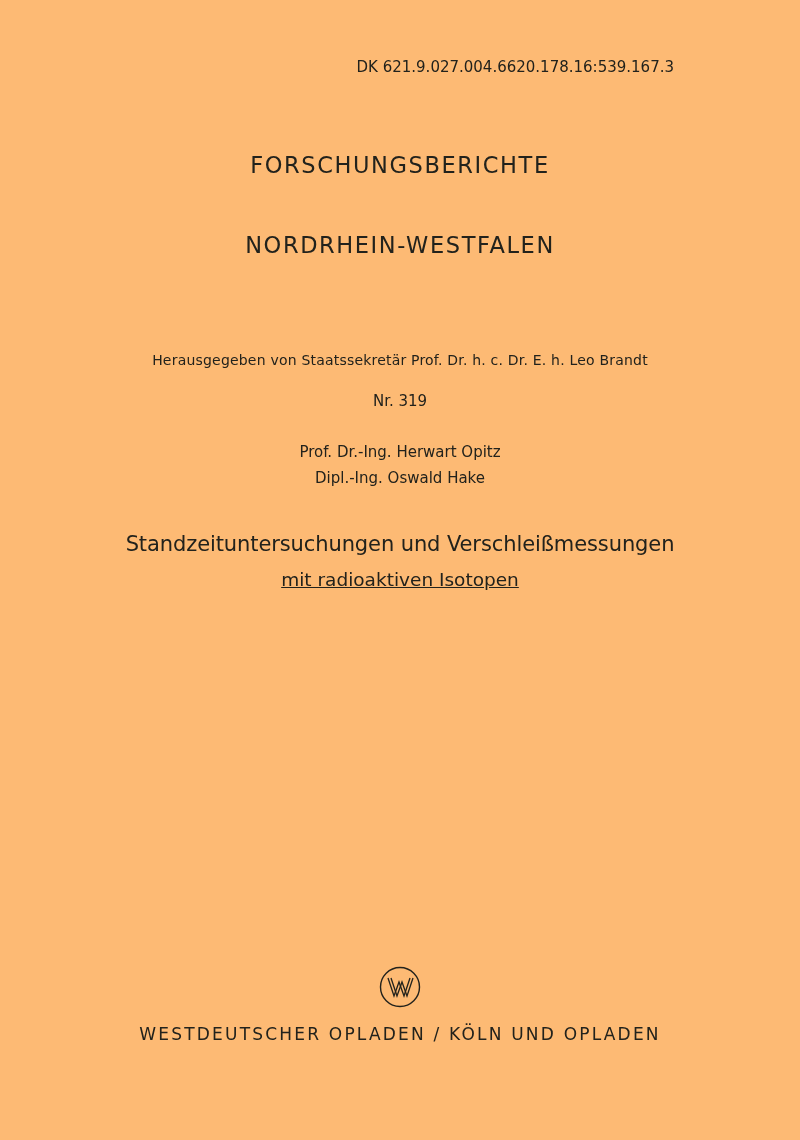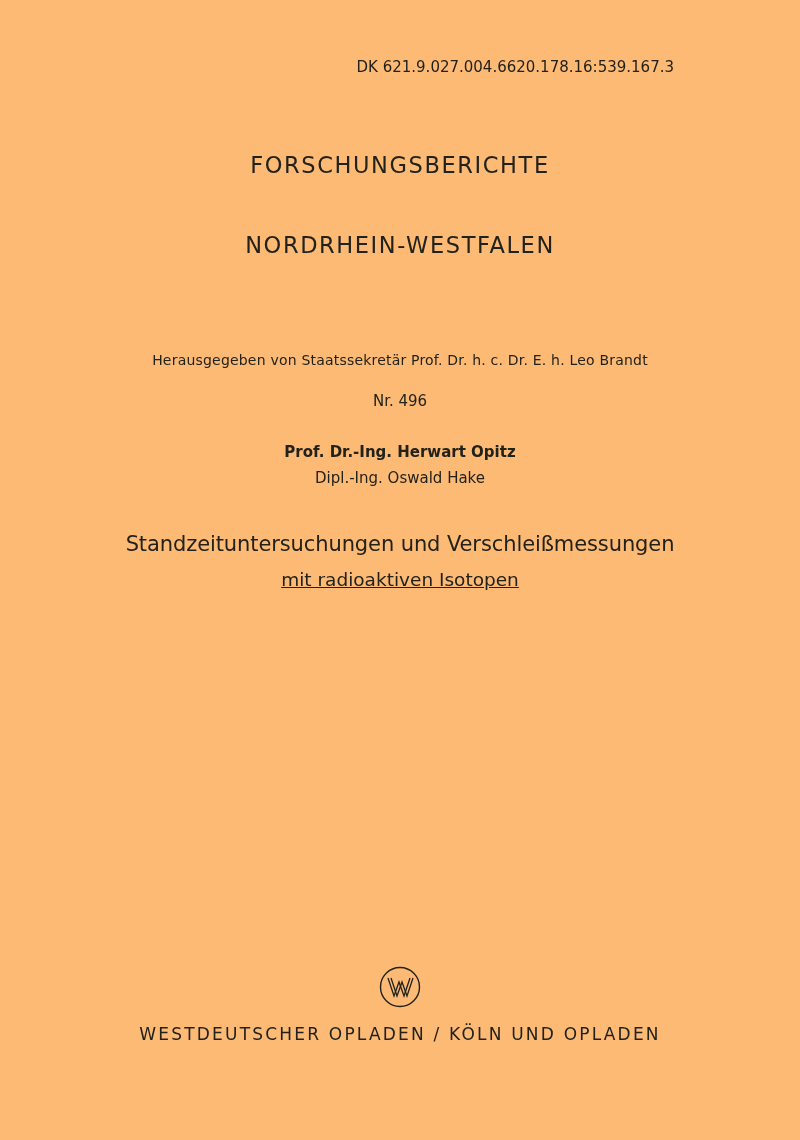--- a/index.html
+++ b/index.html
@@ -49,21 +49,20 @@
       letter-spacing: 0.2px;
       margin-top: 44px;
     }
     .nr {
       top: 392px;
       font-size: 15px;
     }
     .author1 {
       top: 443px;
       font-size: 15px;
-      font-weight: bold;
     }
     .author2 {
       top: 469px;
       font-size: 15px;
     }
     .title1 {
       top: 532px;
       font-size: 21px;
       letter-spacing: -0.1px;
     }
@@ -90,21 +89,21 @@
 
 <div class="page">
 
   <div class="dk">DK 621.9.027.004.6620.178.16:539.167.3</div>
 
   <div class="abs series l1">FORSCHUNGSBERICHTE</div>
   <div class="abs series l3">NORDRHEIN-WESTFALEN</div>
 
   <div class="abs editor">Herausgegeben von Staatssekretär Prof. Dr. h. c. Dr. E. h. Leo Brandt</div>
 
-  <div class="abs nr">Nr. 496</div>
+  <div class="abs nr">Nr. 319</div>
 
   <div class="abs author1">Prof. Dr.-Ing. Herwart Opitz</div>
   <div class="abs author2">Dipl.-Ing. Oswald Hake</div>
 
   <div class="abs title1">Standzeituntersuchungen und Verschleißmessungen</div>
   <div class="abs title2">mit radioaktiven Isotopen</div>
 
   <svg class="logo" viewBox="0 0 42 42">
     <circle cx="21" cy="21" r="19.5" fill="none" stroke="#22221c" stroke-width="1.4"></circle>
     <polyline points="9,12 15,30 20,16 25,30 31,12" fill="none" stroke="#22221c" stroke-width="1.3" stroke-linejoin="miter"></polyline>

